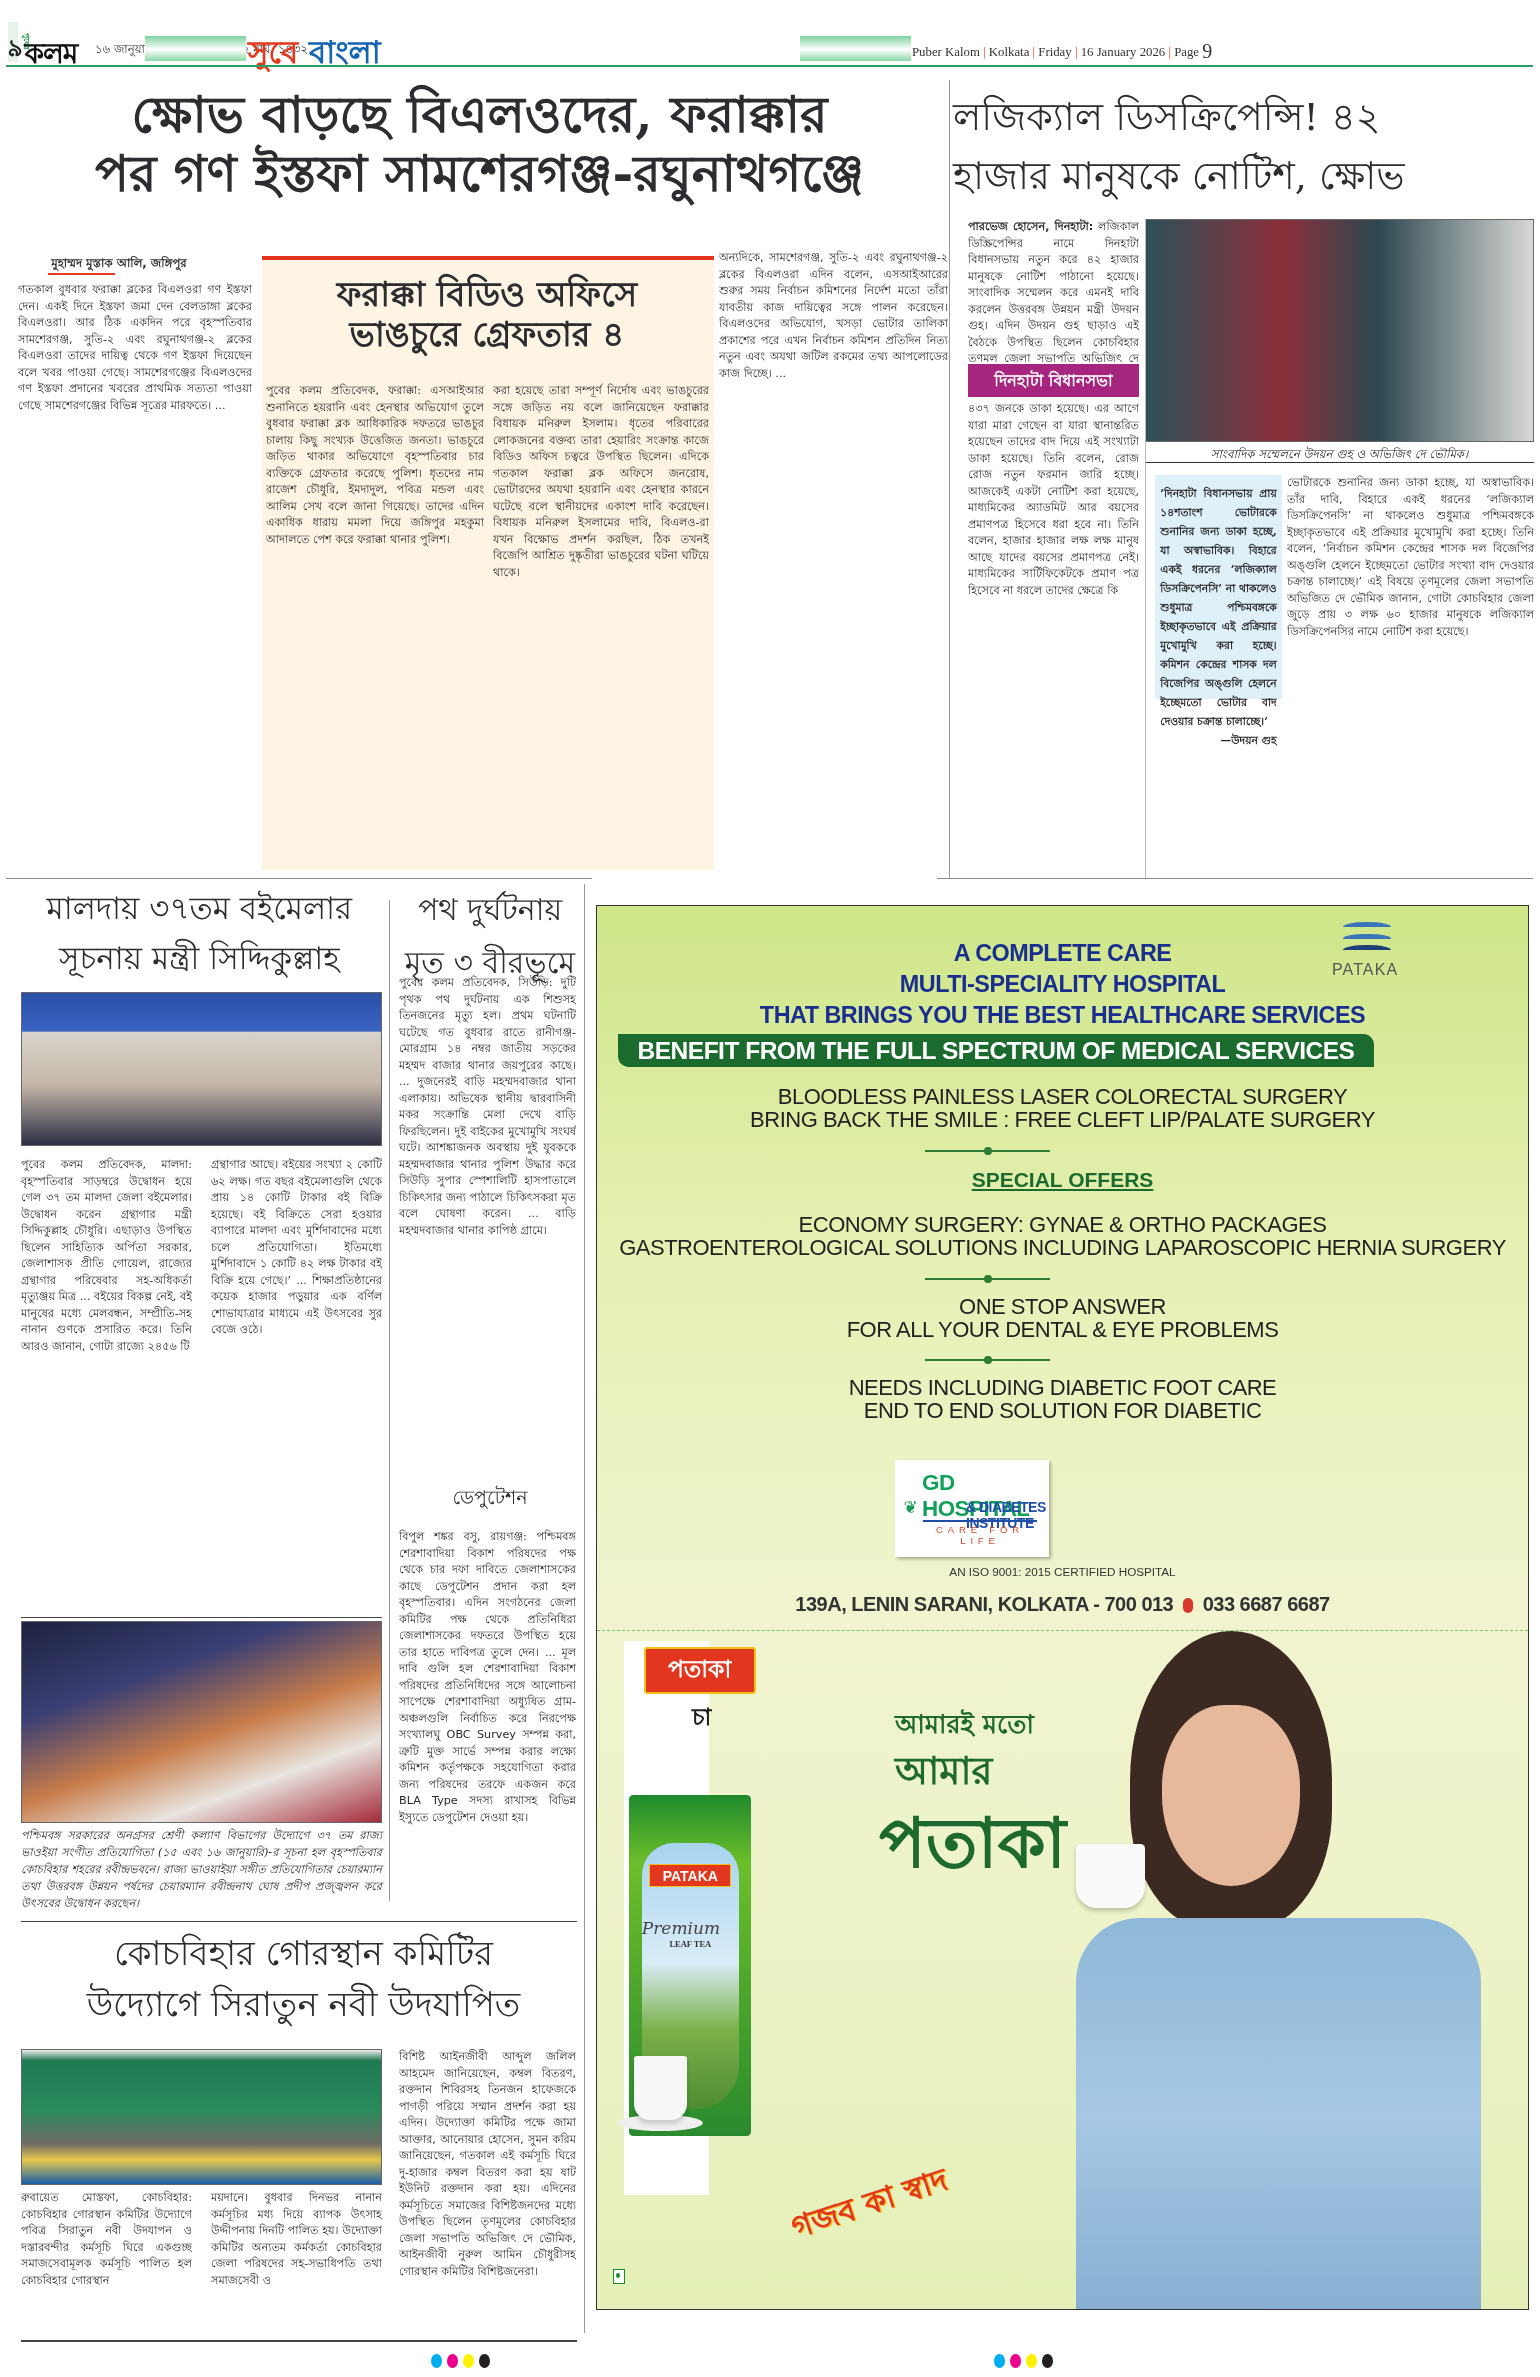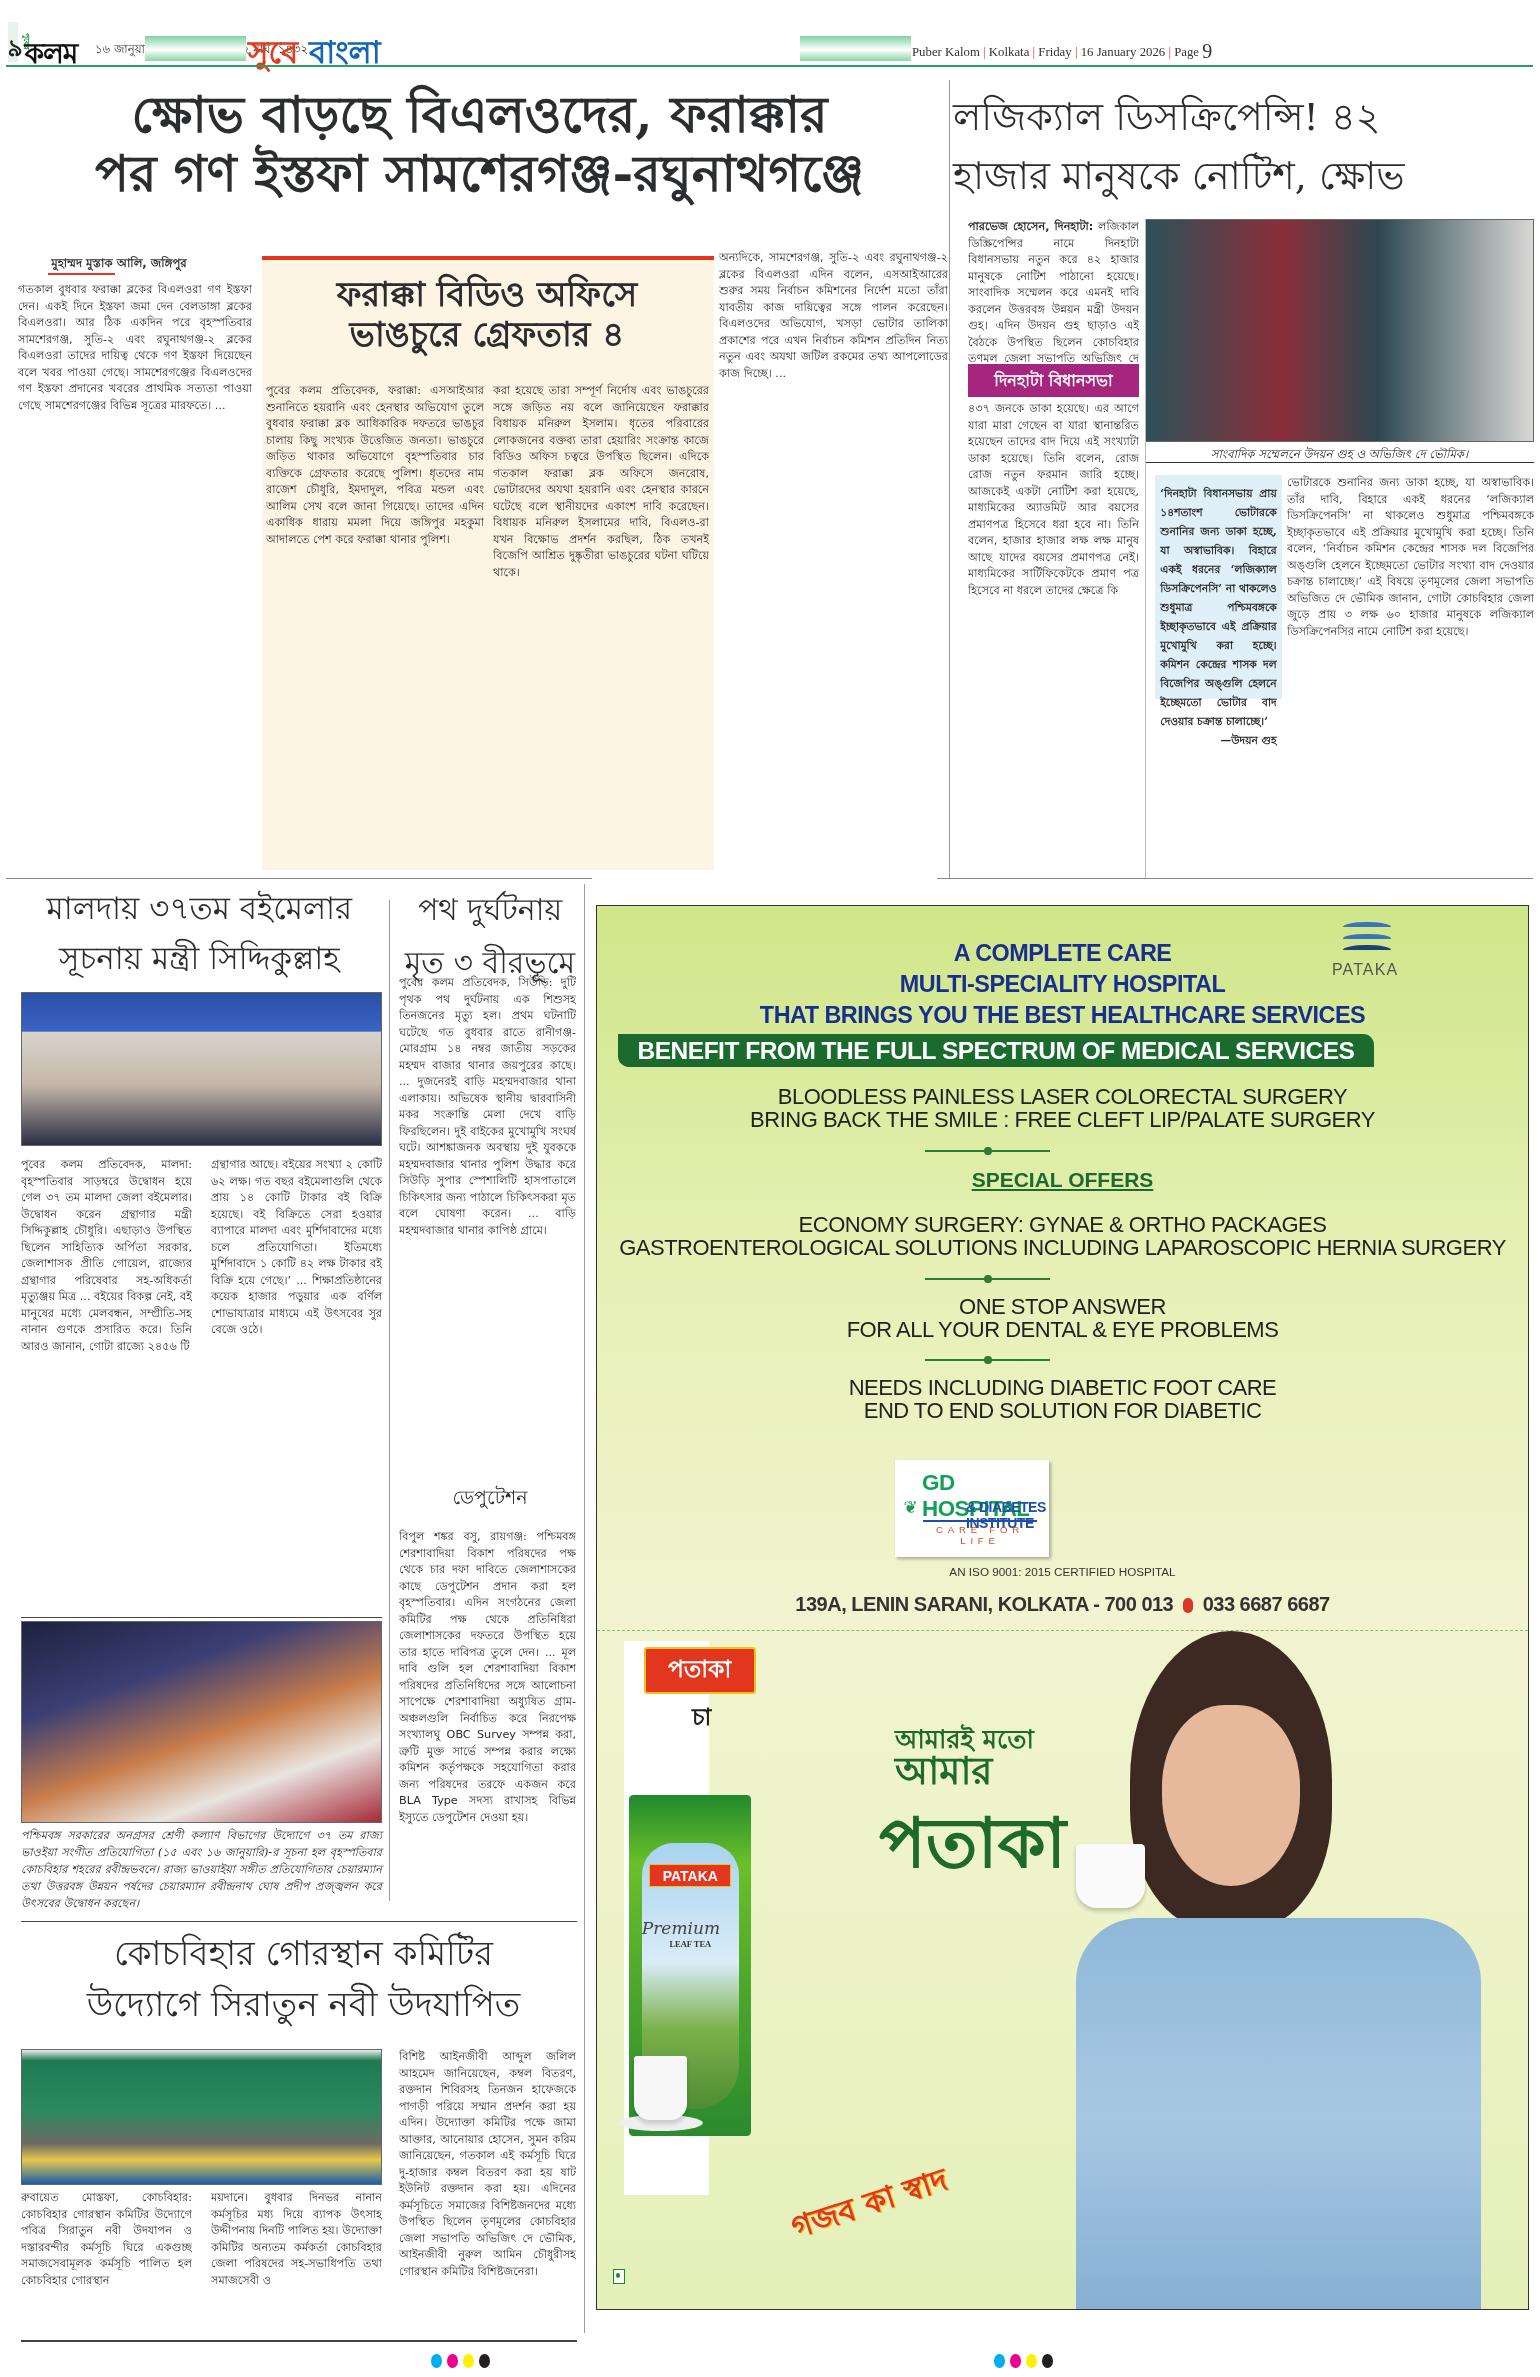--- a/index.html
+++ b/index.html
@@ -88,21 +88,21 @@
   .tea-logo { position: absolute; left: 37px; top: 735px; width: 128px; height: 64px; }
   .tea-flag { position: absolute; left: 9.6px; top: 6.4px; width: 112px; height: 47px; background: #e2361f; border: 2.7px solid #f2c21a; border-radius: 3.2px; color: #fff; font-size: 23.4px; font-weight: bold; text-align: center; line-height: 40px; font-family: "DejaVu Serif", serif; }
   .tea-cha { position: absolute; left: 58px; top: 58px; font-size: 23.4px; font-weight: bold; color: #222; font-family: "DejaVu Serif", serif; }
   .tea-pack { position: absolute; left: 32px; top: 889px; width: 122px; height: 341px; background: linear-gradient(180deg, #1f8a2d 0%, #6bbf2a 20%, #2a8a2e 100%); border-radius: 4.3px; }
   .tea-pack-inner { position: absolute; left: 12.8px; top: 48px; width: 97px; height: 266px; background: linear-gradient(180deg, #a8d3ef 0%, #d9ecf7 45%, #7bb14a 70%, #4e8c33 100%); border-radius: 32px 32px 43px 43px; }
   .tea-pack-brand { position: absolute; left: 7.5px; top: 21px; width: 82px; height: 23.4px; background: #e2361f; color: #fff; font-weight: bold; font-size: 14px; text-align: center; line-height: 23.4px; border: 1.6px solid #f2c21a; font-family: "Liberation Sans", sans-serif; }
   .tea-pack-prem { position: absolute; left: 0; top: 75px; width: 97px; text-align: left; font-family: "DejaVu Serif", serif; font-style: italic; font-size: 17px; color: #444; }
   .tea-pack-leaf { position: absolute; left: 0; top: 96px; width: 97px; text-align: center; font-family: "Liberation Serif", serif; font-size: 8.5px; color: #333; font-weight: bold; }
   .tea-cup { position: absolute; left: 37px; top: 1150px; width: 53px; height: 64px; background: #f7f7f7; border-radius: 3.2px 3.2px 16px 16px; box-shadow: 0 3.2px 4.3px rgba(0,0,0,.15); }
   .tea-saucer { position: absolute; left: 21px; top: 1209px; width: 85px; height: 16px; background: #efefef; border-radius: 50%; }
-  .slogan1 { position: absolute; left: 298px; top: 799px; font-size: 25.6px; color: #1d6a2c; font-weight: bold; font-family: "DejaVu Serif", serif; margin-top: 15px; }
+  .slogan1 { position: absolute; left: 298px; top: 799px; font-size: 25.6px; color: #1d6a2c; font-weight: bold; font-family: "DejaVu Serif", serif; }
   .slogan2 { position: absolute; left: 298px; top: 835px; font-size: 38px; color: #1d6a2c; font-weight: bold; font-family: "DejaVu Serif", serif; }
   .slogan3 { position: absolute; left: 282px; top: 884px; font-size: 69px; color: #1d6a2c; font-weight: bold; font-family: "DejaVu Serif", serif; }
   .model { position: absolute; left: 458px; top: 714px; width: 469px; height: 692px; }
   .model-hair { position: absolute; left: 75px; top: 10.7px; width: 202px; height: 298px; background: #3c2a22; border-radius: 50% 50% 40% 40%; }
   .model-face { position: absolute; left: 107px; top: 85px; width: 138px; height: 181px; background: #e6b99c; border-radius: 45% 45% 50% 50%; }
   .model-shirt { position: absolute; left: 21px; top: 298px; width: 405px; height: 394px; background: linear-gradient(180deg, #8fb8d8 0%, #a6c8e4 50%, #87afd2 100%); border-radius: 64px 64px 0 0; }
   .model-cup { position: absolute; left: 21px; top: 224px; width: 69px; height: 64px; background: #fafafa; border-radius: 4.3px 4.3px 21px 21px; box-shadow: 0 2.1px 4.3px rgba(0,0,0,.2); }
   .slogan-bottom { position: absolute; left: 192px; top: 1273px; font-size: 31px; color: #e2361f; font-weight: bold; transform: rotate(-18deg); font-family: "DejaVu Serif", serif; text-shadow: 1.1px 1.1px 0 #f2c21a; }
   .veg-mark { position: absolute; left: 16px; top: 1363px; width: 11.7px; height: 15px; border: 1.6px solid #1b8a2e; background: #fff; }
   .veg-mark::after { content: ""; position: absolute; left: 2.1px; top: 3.2px; width: 4.3px; height: 5.3px; border-radius: 50%; background: #1b8a2e; }

